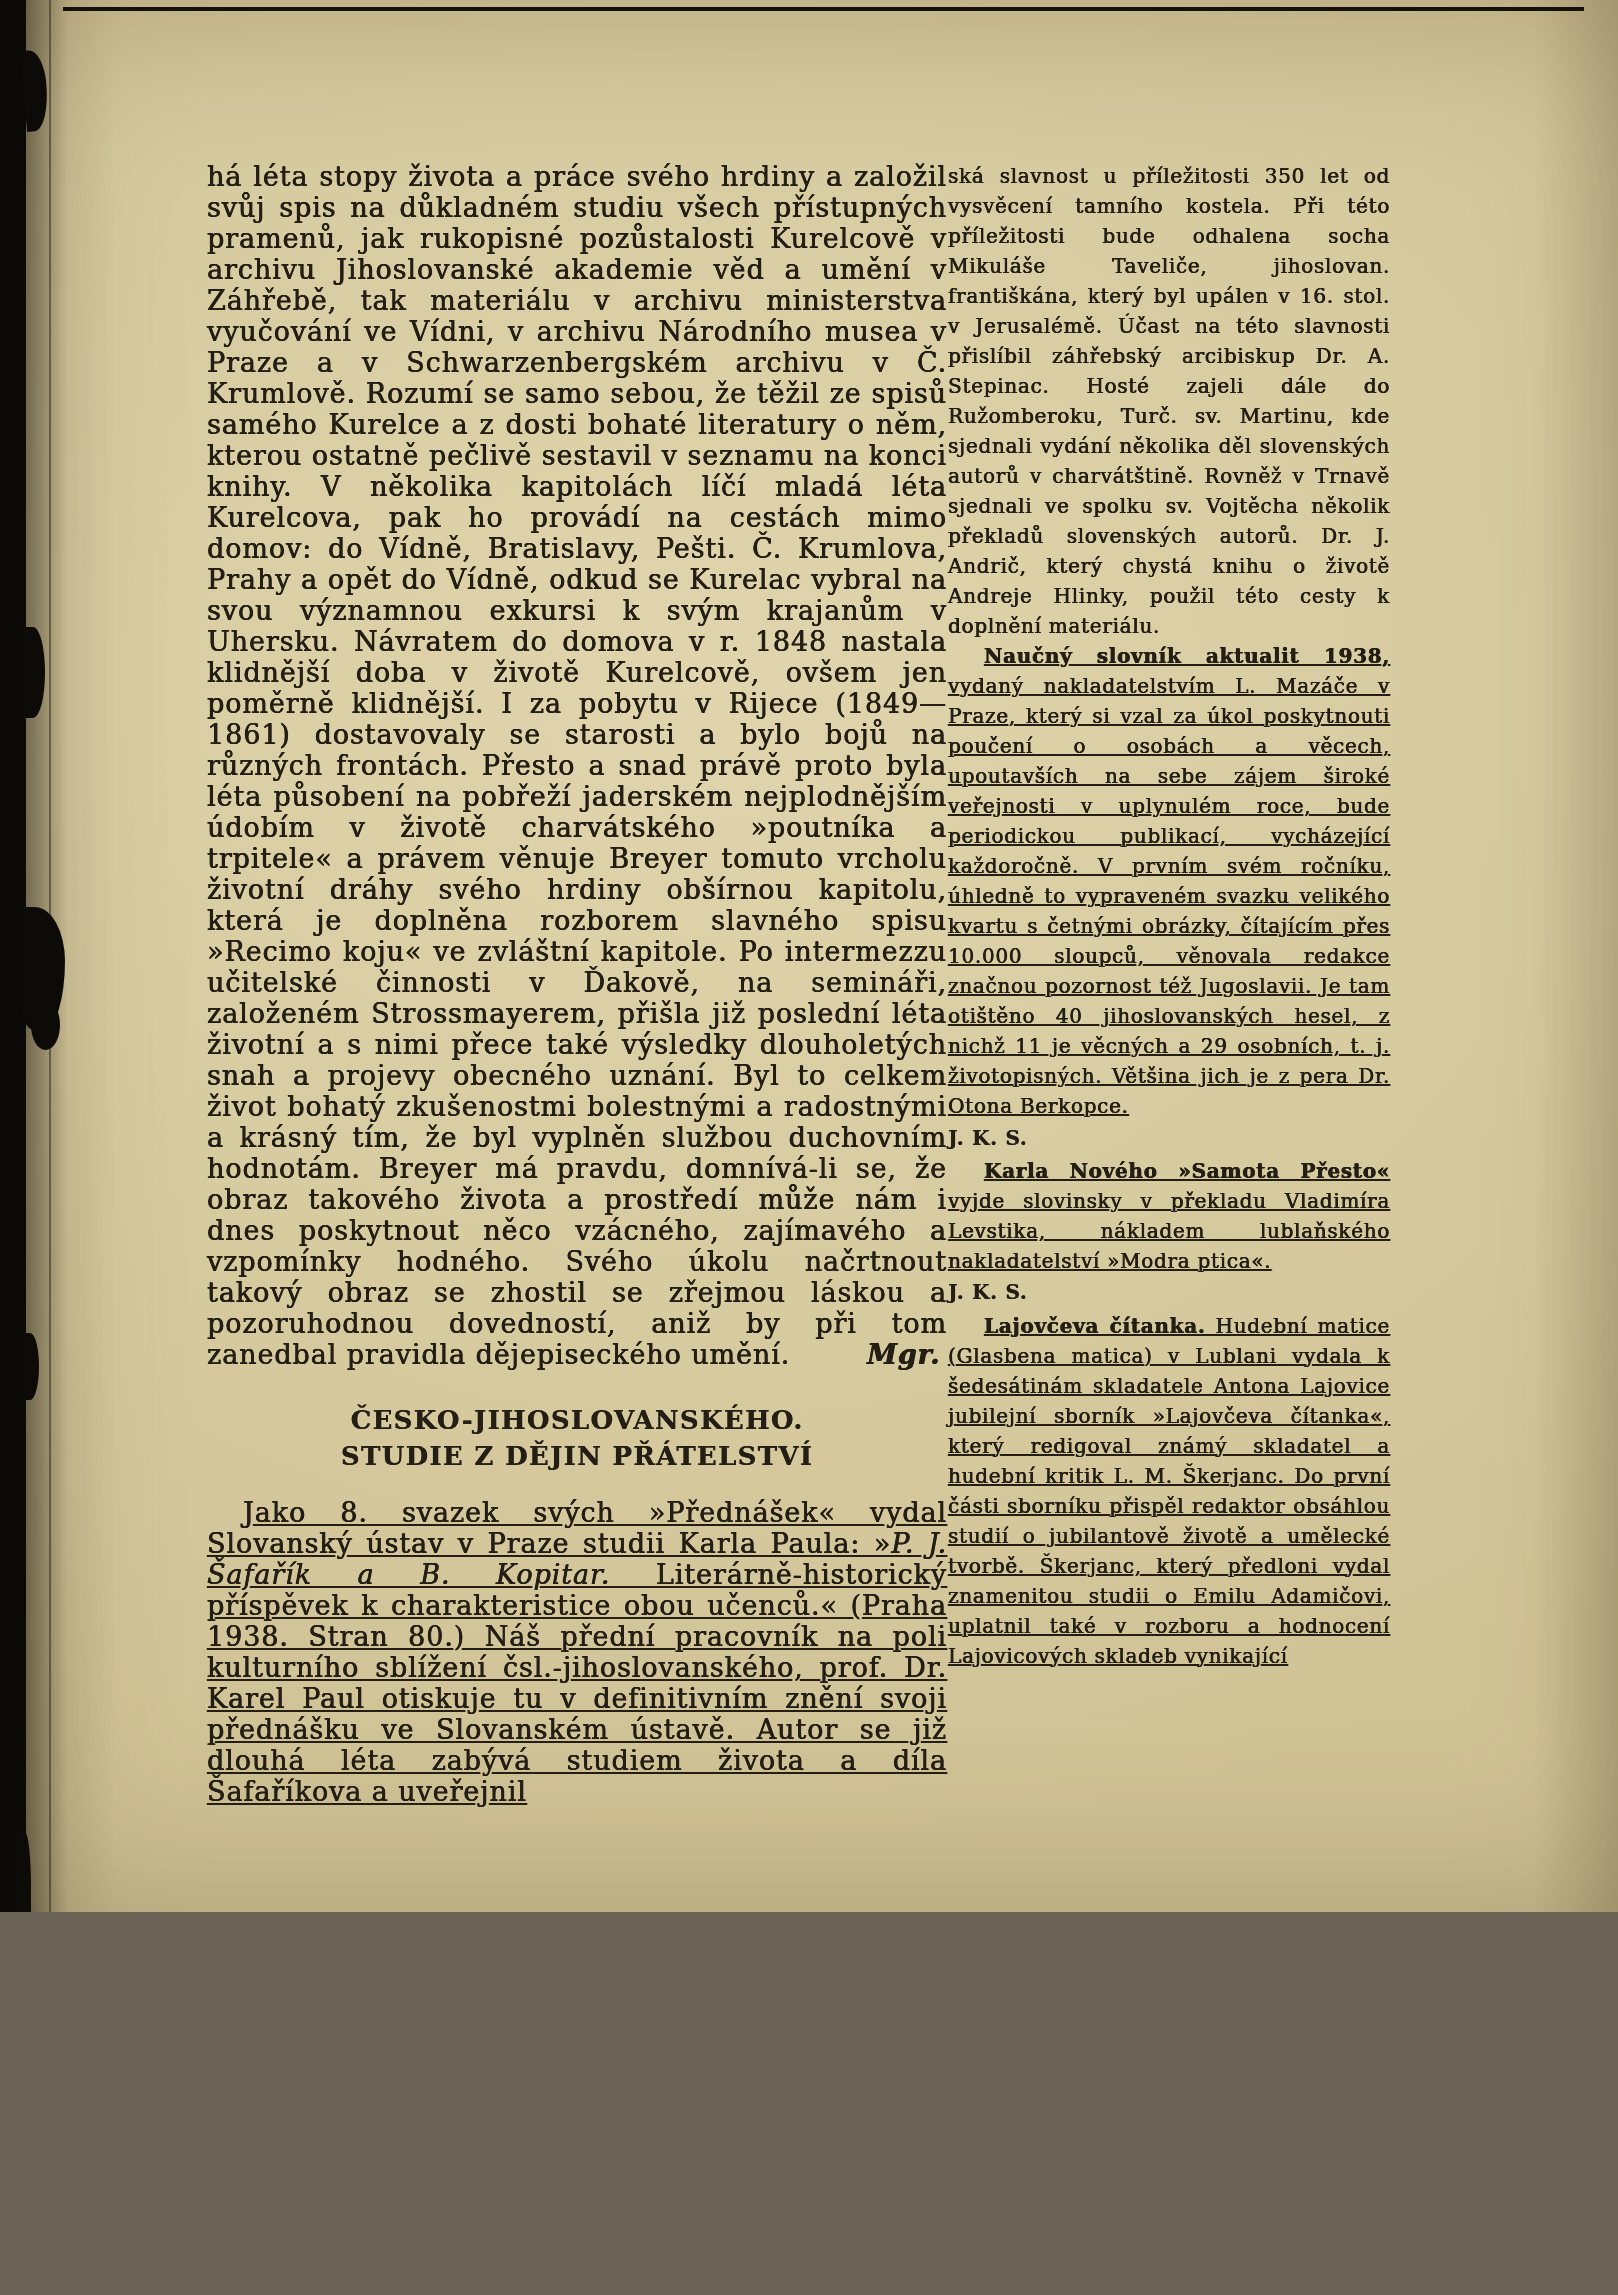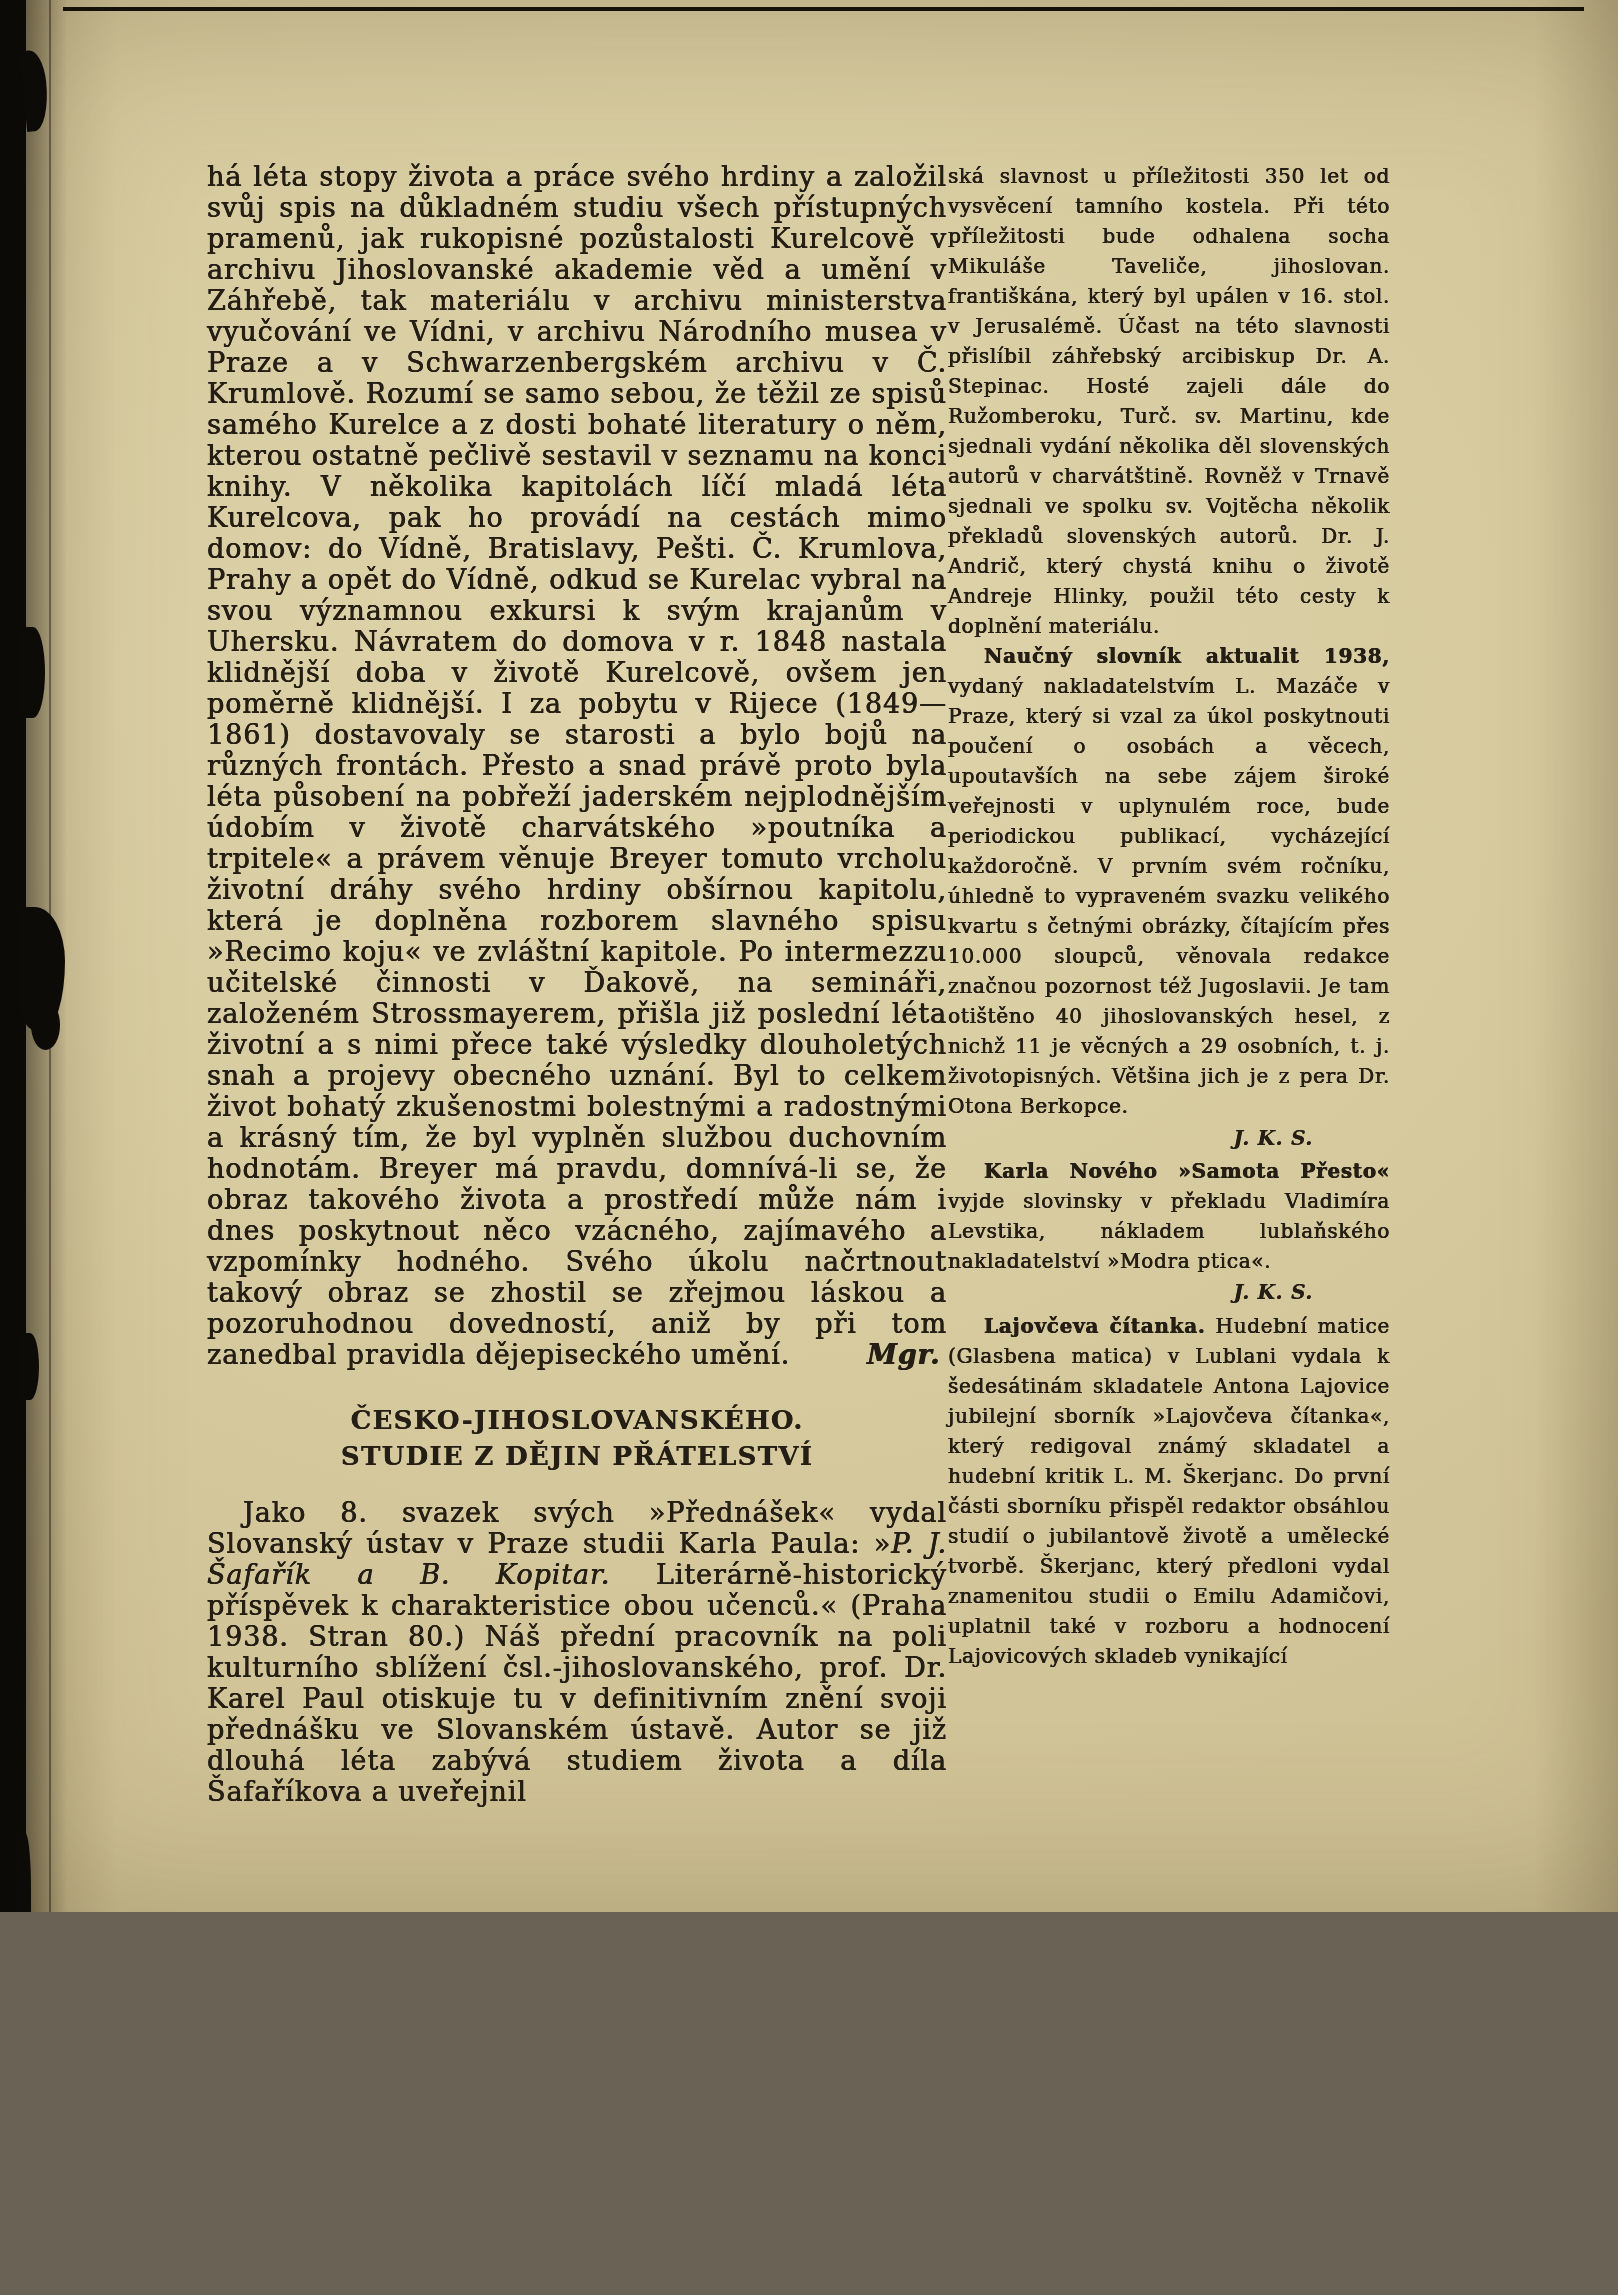--- a/index.html
+++ b/index.html
@@ -48,44 +48,42 @@
     top: 161px;
     text-align: justify;
   }
   .col-left  { left: 207px;  width: 740px; font-size: 27px; line-height: 31px; letter-spacing: 0.9px; }
   .col-right { left: 948px; width: 442px; font-size: 20px; line-height: 30px; letter-spacing: 0.7px; }
 
   .para {
     margin: 0;
     text-shadow: 0.4px 0 0 currentColor, -0.2px 0 0 currentColor;
   }
-  .indent { text-indent: 36px; }
+  .indent { text-indent: 36px; text-decoration: underline; }
 
   .section-heading {
     font-size: 26px;
     line-height: 36px;
     text-align: center;
     font-weight: bold;
     letter-spacing: 1.3px;
     margin: 32px 0 23px 0;
     text-indent: 0;
     text-shadow: 0.3px 0 0 currentColor;
   }
   .section-heading .hl { display: block; }
 
   .sig-inline {
     float: right;
     font-style: italic;
     font-weight: bold;
     padding-right: 6.5px;
   }
   .sig-line {
-    text-align: right;
     padding-right: 77px;
-    font-style: italic;
     font-weight: bold;
     line-height: 30px;
     margin: 1.6px 0 3.2px 0;
     text-shadow: 0.3px 0 0 currentColor;
   }
   .lead { font-weight: bold; }
   .ital { font-style: italic; }
 
   .page-number {
     position: absolute;

